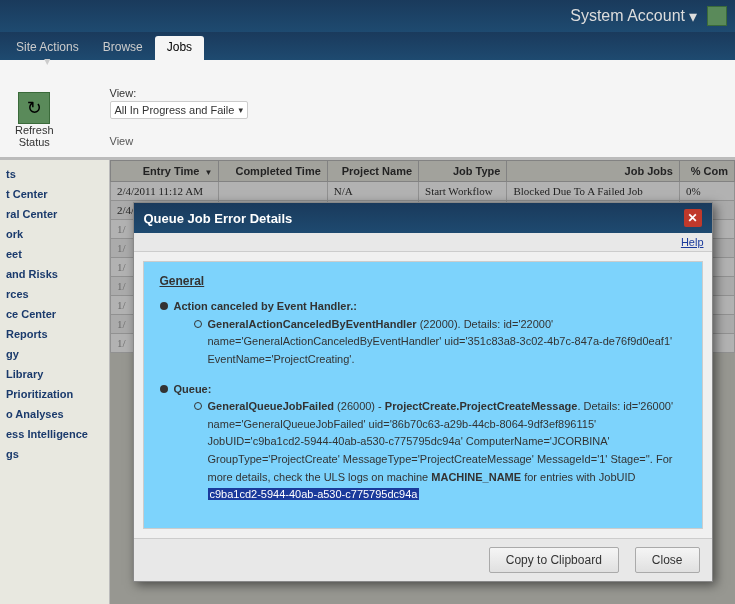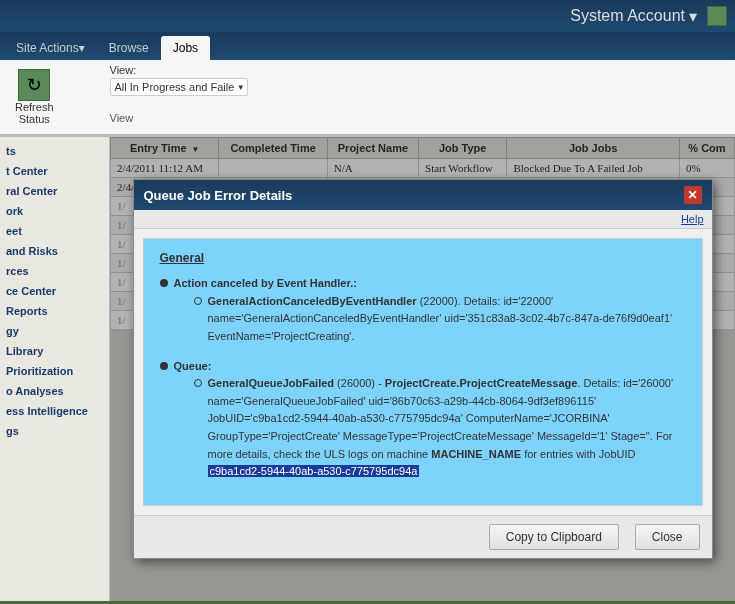--- a/index.html
+++ b/index.html
@@ -53,39 +53,41 @@
       padding: 0 4px;
     }
     .ribbon-tab {
       padding: 4px 12px;
       font-size: 12px;
       color: #ccc;
       cursor: pointer;
       height: 24px;
       display: flex;
       align-items: center;
+      flex-direction: column;
     }
     .ribbon-tab.active {
       background: #f5f5f5;
       color: #000;
       border-radius: 3px 3px 0 0;
     }
     .ribbon-content {
       background: #f5f5f5;
       padding: 4px 8px;
       border-bottom: 2px solid #bbb;
       min-height: 72px;
       display: flex;
       align-items: flex-start;
       gap: 16px;
     }
     .ribbon-group {
       display: flex;
       flex-direction: column;
       align-items: flex-start;
+      margin-top: 23px;
     }
     .ribbon-button {
       display: flex;
       flex-direction: column;
       align-items: center;
       padding: 4px 6px;
       cursor: pointer;
       border: 1px solid transparent;
       border-radius: 2px;
     }
@@ -157,21 +159,21 @@
     .data-table {
       width: 100%;
       border-collapse: collapse;
       background: #fff;
       font-size: 11px;
     }
     .data-table th {
       background: #e8e8e0;
       border: 1px solid #bbb;
       padding: 4px 6px;
-      text-align: center;
+      text-align: right;
       font-weight: bold;
       color: #333;
       font-size: 11px;
       white-space: nowrap;
     }
     .data-table td {
       border: 1px solid #d0d0d0;
       padding: 3px 6px;
       color: #333;
       font-size: 11px;

